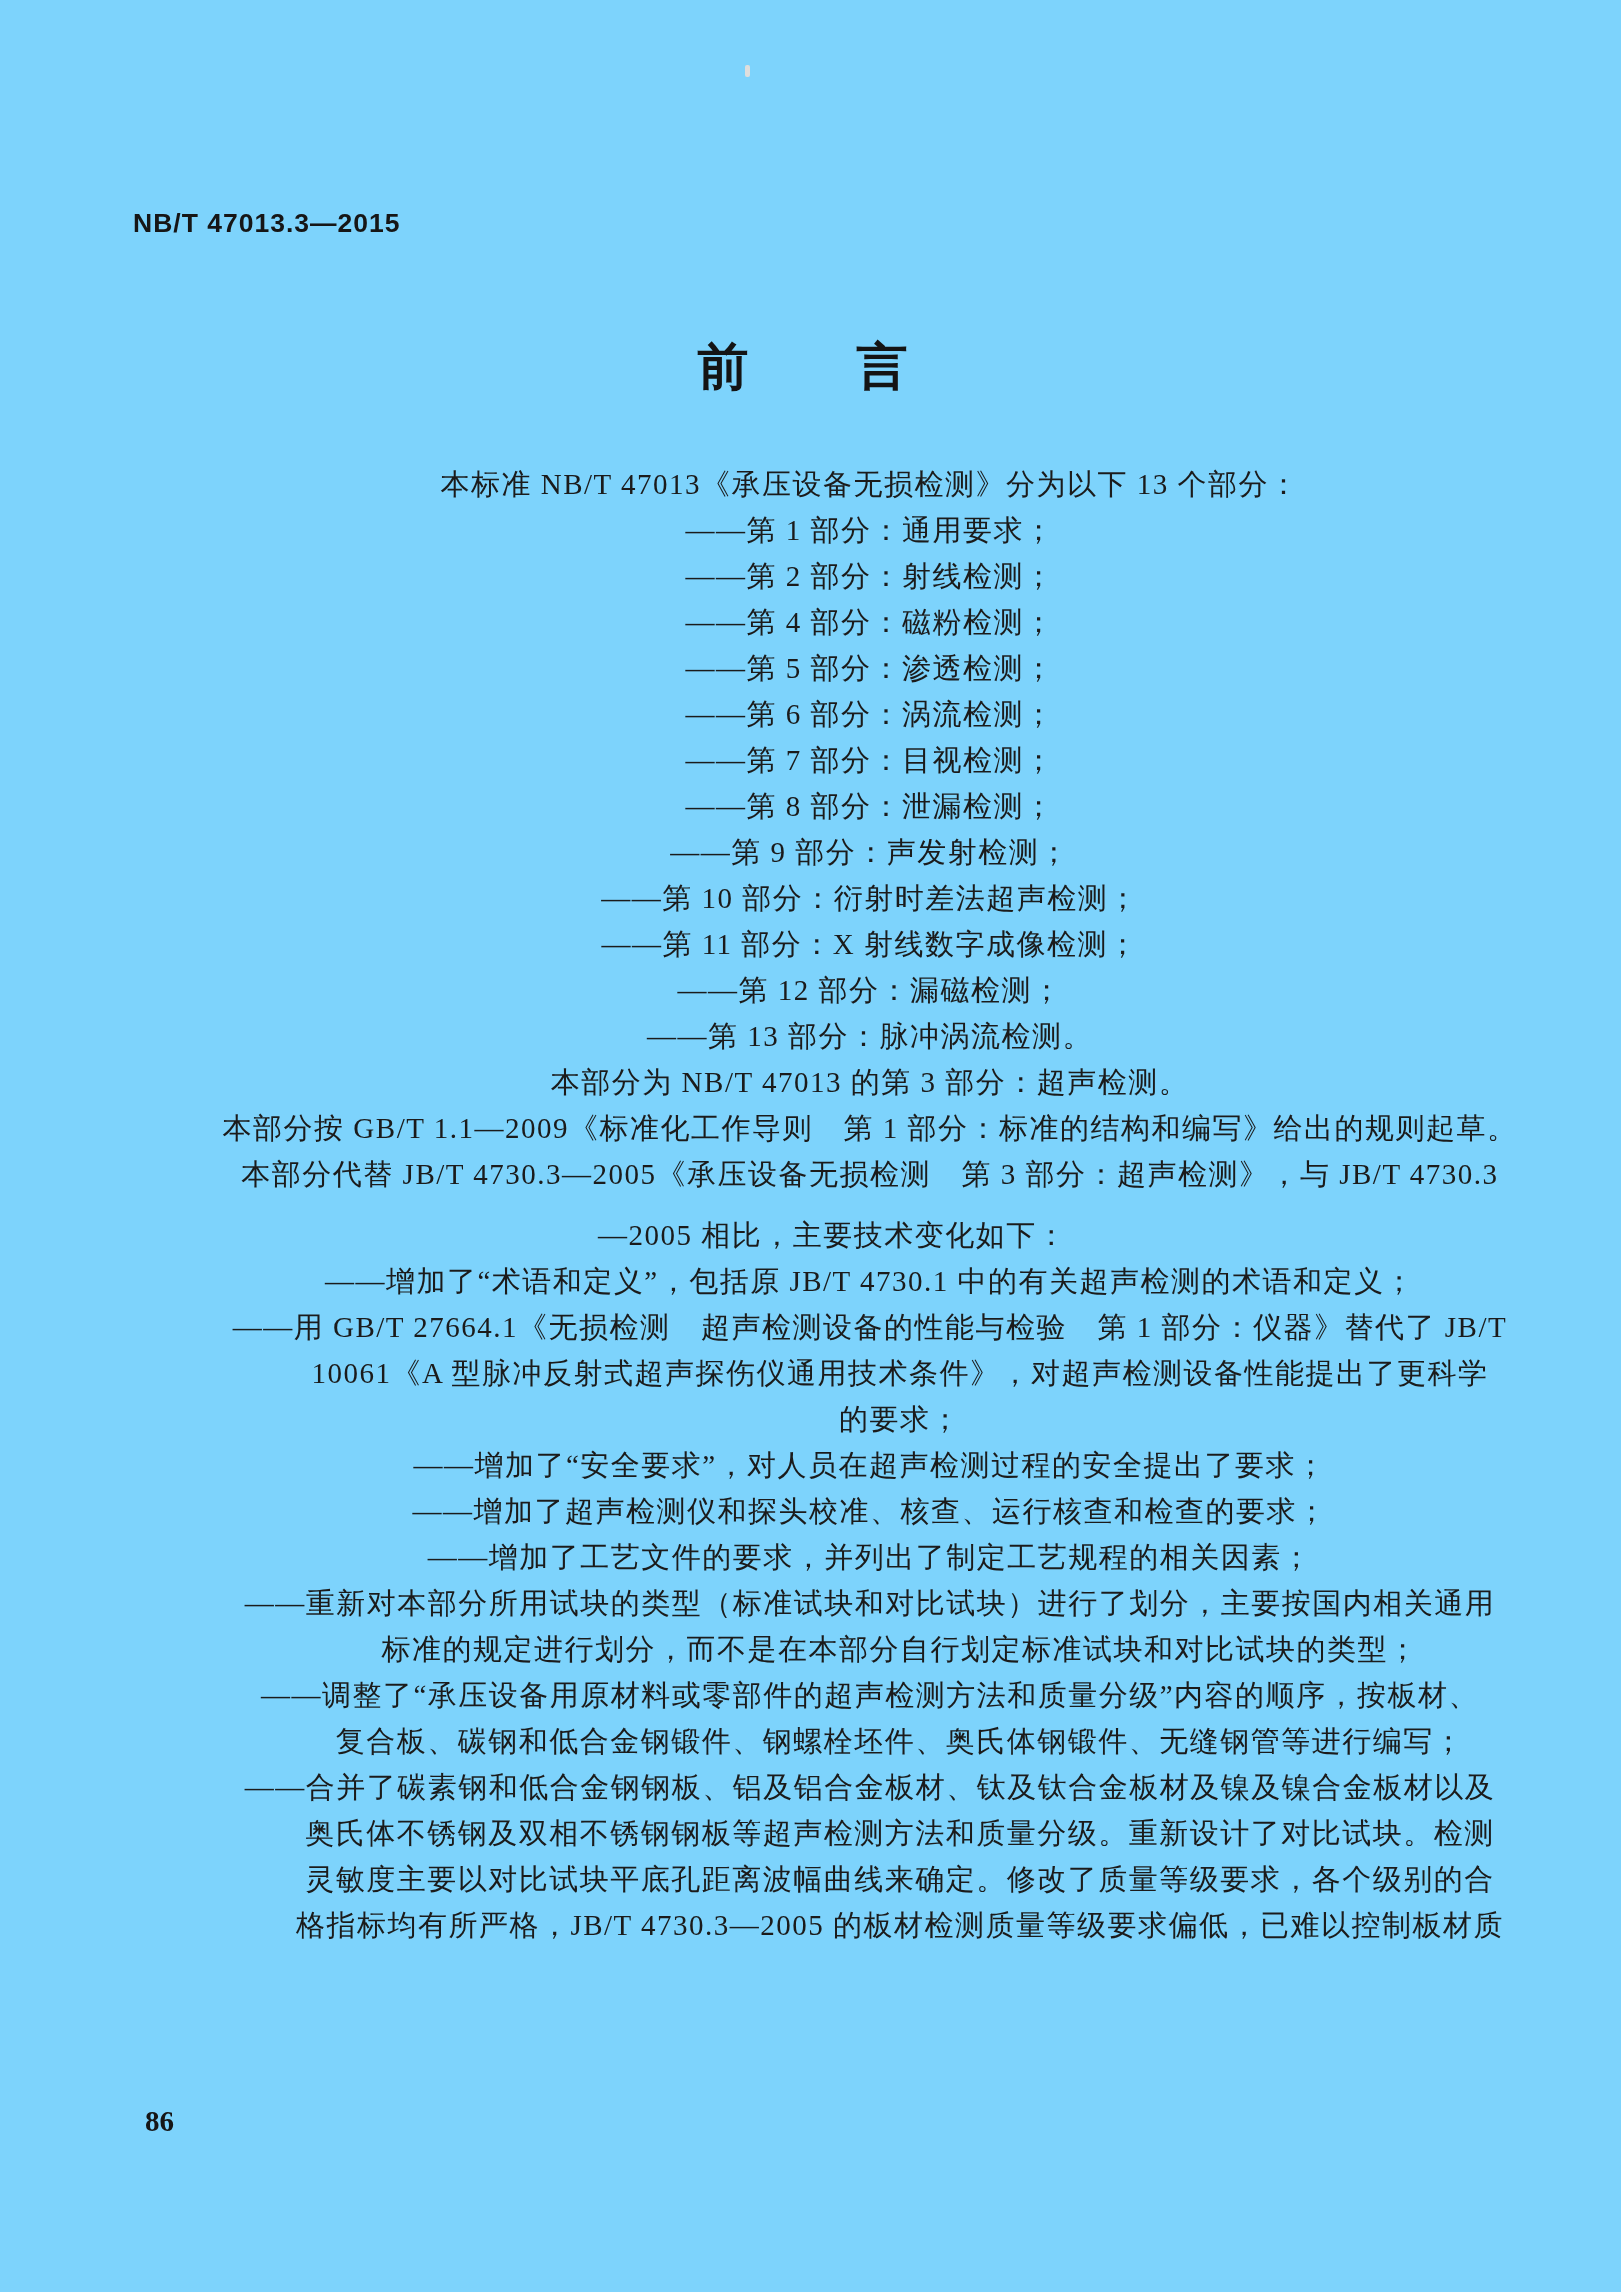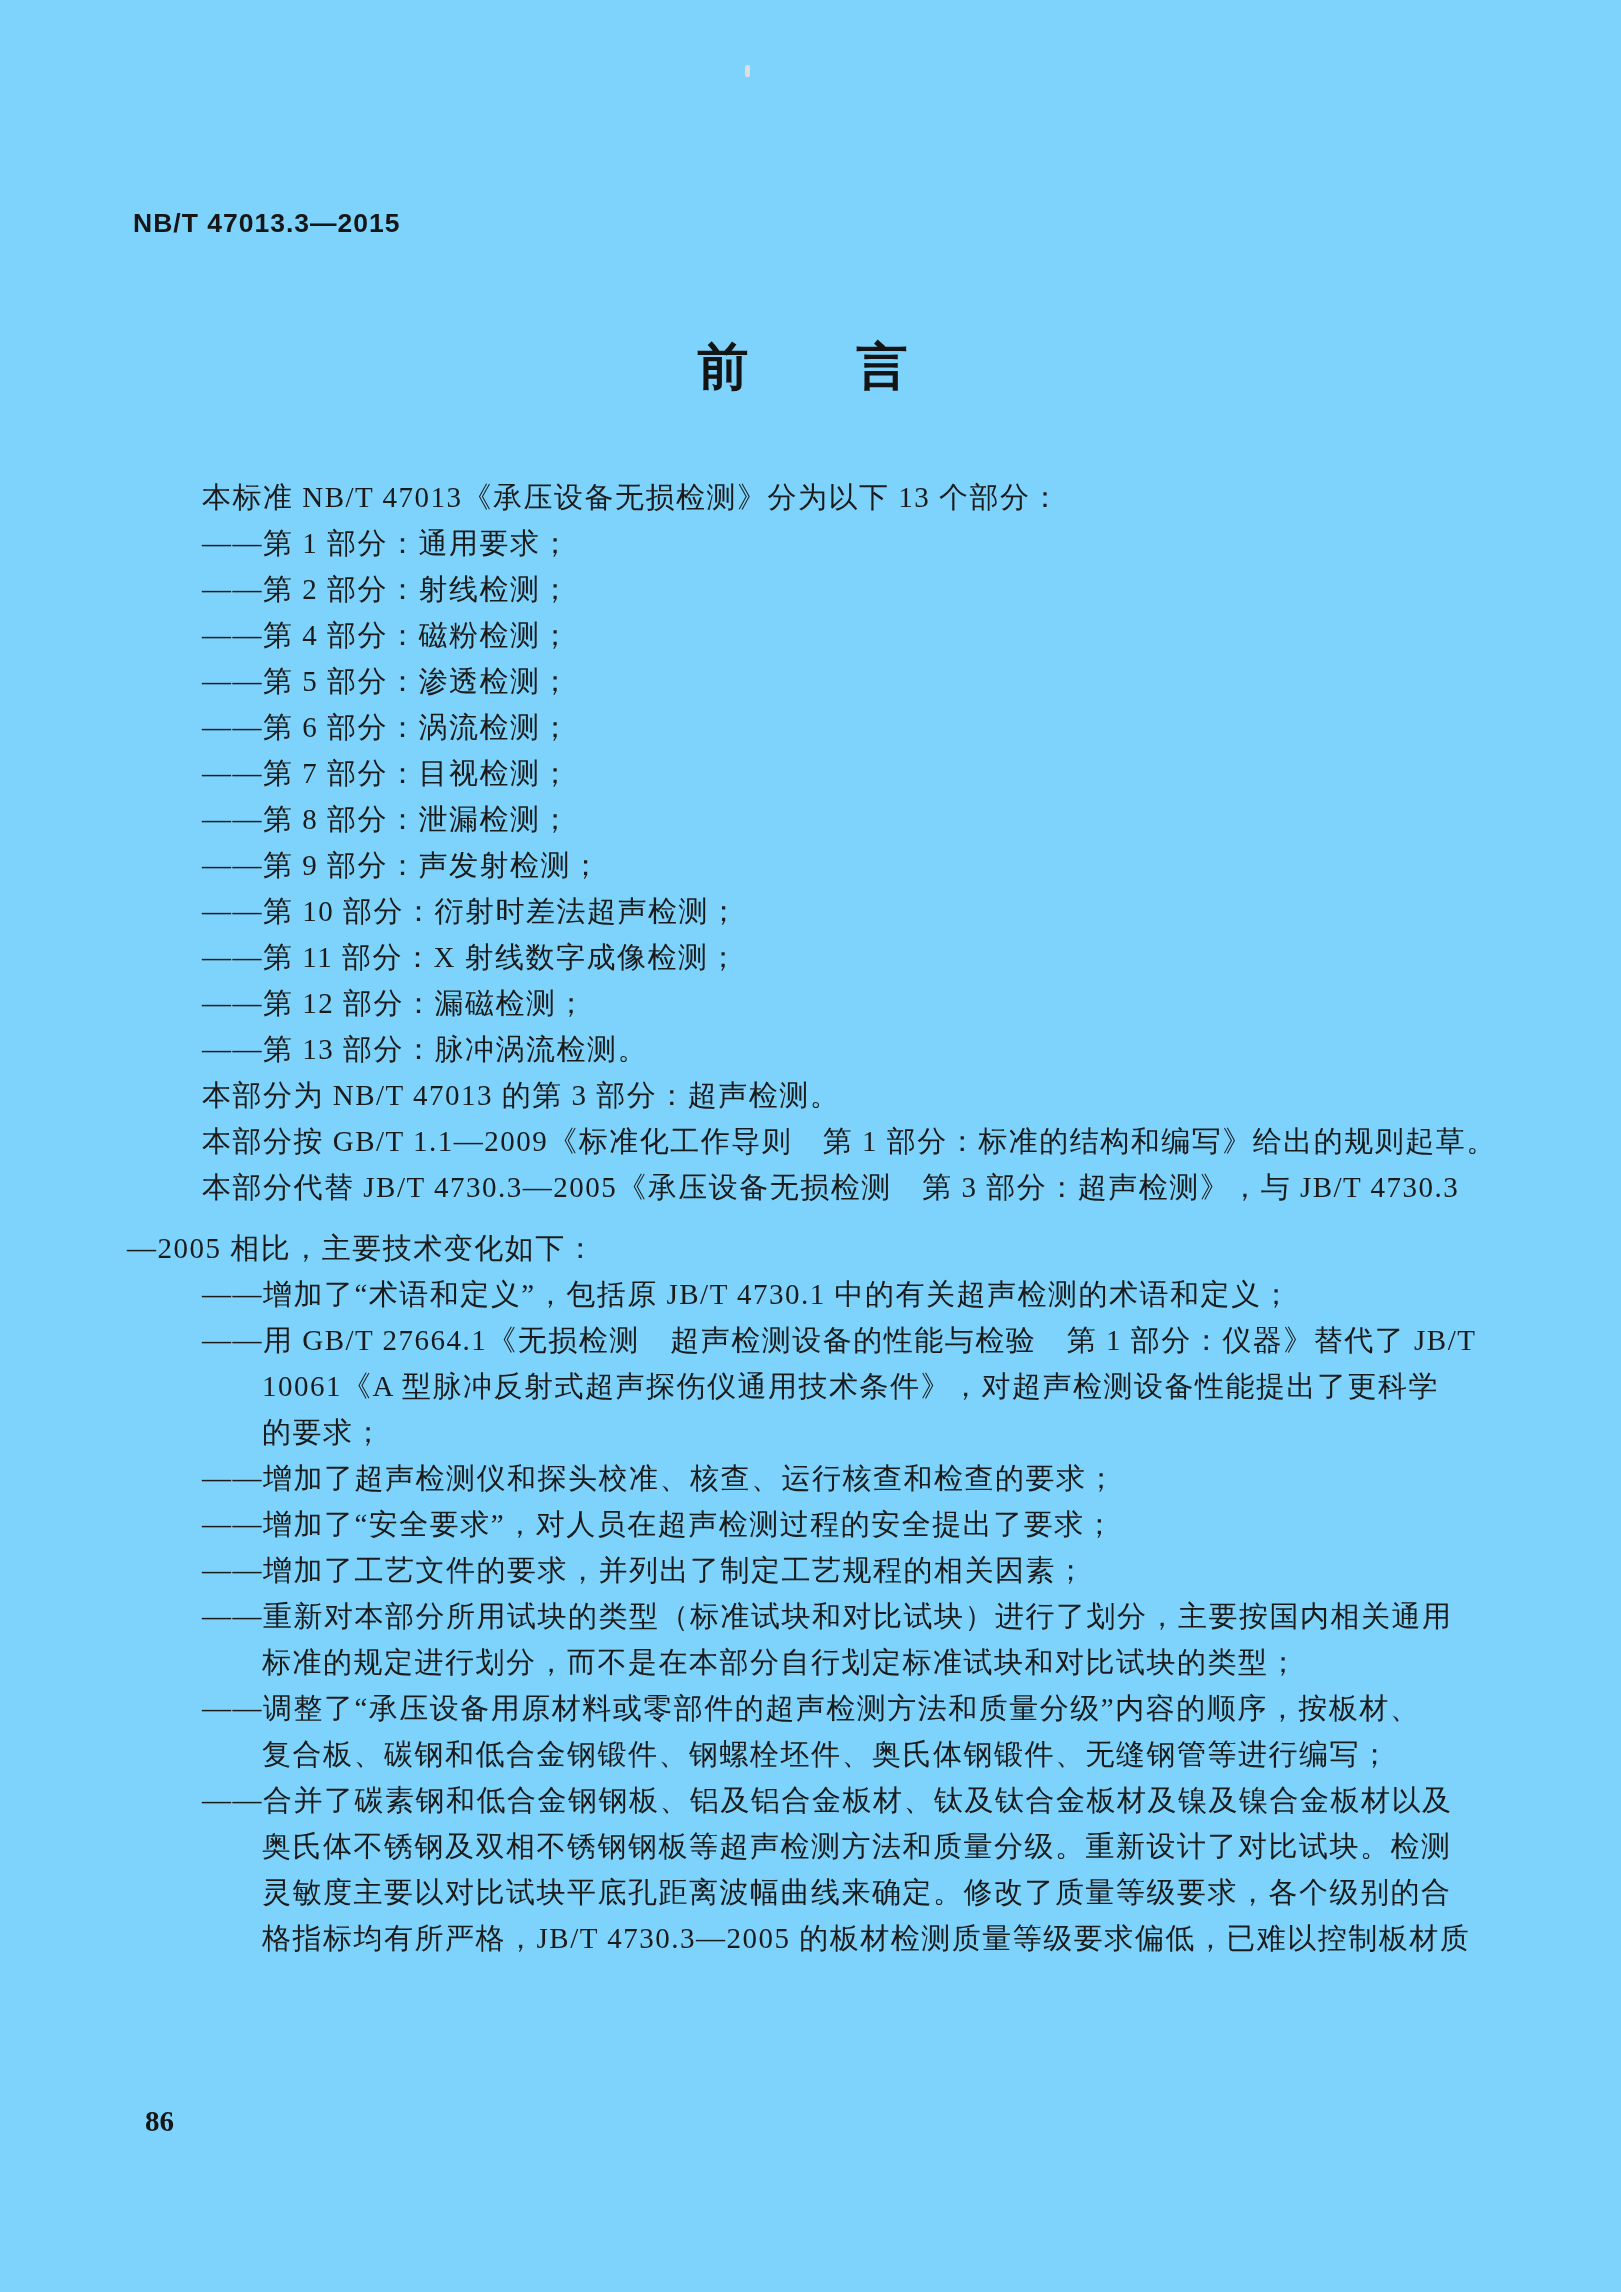--- a/index.html
+++ b/index.html
@@ -36,22 +36,23 @@
     text-align: center;
     font-weight: 700;
     font-size: 51px;
     color: #141414;
     letter-spacing: 2px;
     white-space: nowrap;
   }
   .body-lines {
     position: absolute;
     left: 127px;
-    top: 474px;
+    top: 461px;
     width: 1411px;
+    text-align: center;
   }
   .line {
     height: 46px;
     line-height: 46px;
     font-size: 29px;
     letter-spacing: 1.5px;
     white-space: nowrap;
     color: #1b1b1b;
   }
   .ind-none { padding-left: 0; margin-top: 15px; }
@@ -100,22 +101,22 @@
       <div class="line ind-para">——第 12 部分：漏磁检测；</div>
       <div class="line ind-para">——第 13 部分：脉冲涡流检测。</div>
       <div class="line ind-para">本部分为 NB/T 47013 的第 3 部分：超声检测。</div>
       <div class="line ind-para">本部分按 GB/T 1.1—2009《标准化工作导则　第 1 部分：标准的结构和编写》给出的规则起草。</div>
       <div class="line ind-para">本部分代替 JB/T 4730.3—2005《承压设备无损检测　第 3 部分：超声检测》，与 JB/T 4730.3</div>
       <div class="line ind-none">—2005 相比，主要技术变化如下：</div>
       <div class="line ind-para">——增加了“术语和定义”，包括原 JB/T 4730.1 中的有关超声检测的术语和定义；</div>
       <div class="line ind-para">——用 GB/T 27664.1《无损检测　超声检测设备的性能与检验　第 1 部分：仪器》替代了 JB/T</div>
       <div class="line ind-cont">10061《A 型脉冲反射式超声探伤仪通用技术条件》，对超声检测设备性能提出了更科学</div>
       <div class="line ind-cont">的要求；</div>
+      <div class="line ind-para">——增加了“安全要求”，对人员在超声检测过程的安全提出了要求；</div>
       <div class="line ind-para">——增加了超声检测仪和探头校准、核查、运行核查和检查的要求；</div>
-      <div class="line ind-para">——增加了“安全要求”，对人员在超声检测过程的安全提出了要求；</div>
       <div class="line ind-para">——增加了工艺文件的要求，并列出了制定工艺规程的相关因素；</div>
       <div class="line ind-para">——重新对本部分所用试块的类型（标准试块和对比试块）进行了划分，主要按国内相关通用</div>
       <div class="line ind-cont">标准的规定进行划分，而不是在本部分自行划定标准试块和对比试块的类型；</div>
       <div class="line ind-para">——调整了“承压设备用原材料或零部件的超声检测方法和质量分级”内容的顺序，按板材、</div>
       <div class="line ind-cont">复合板、碳钢和低合金钢锻件、钢螺栓坯件、奥氏体钢锻件、无缝钢管等进行编写；</div>
       <div class="line ind-para">——合并了碳素钢和低合金钢钢板、铝及铝合金板材、钛及钛合金板材及镍及镍合金板材以及</div>
       <div class="line ind-cont">奥氏体不锈钢及双相不锈钢钢板等超声检测方法和质量分级。重新设计了对比试块。检测</div>
       <div class="line ind-cont">灵敏度主要以对比试块平底孔距离波幅曲线来确定。修改了质量等级要求，各个级别的合</div>
       <div class="line ind-cont">格指标均有所严格，JB/T 4730.3—2005 的板材检测质量等级要求偏低，已难以控制板材质</div>
     </div>

